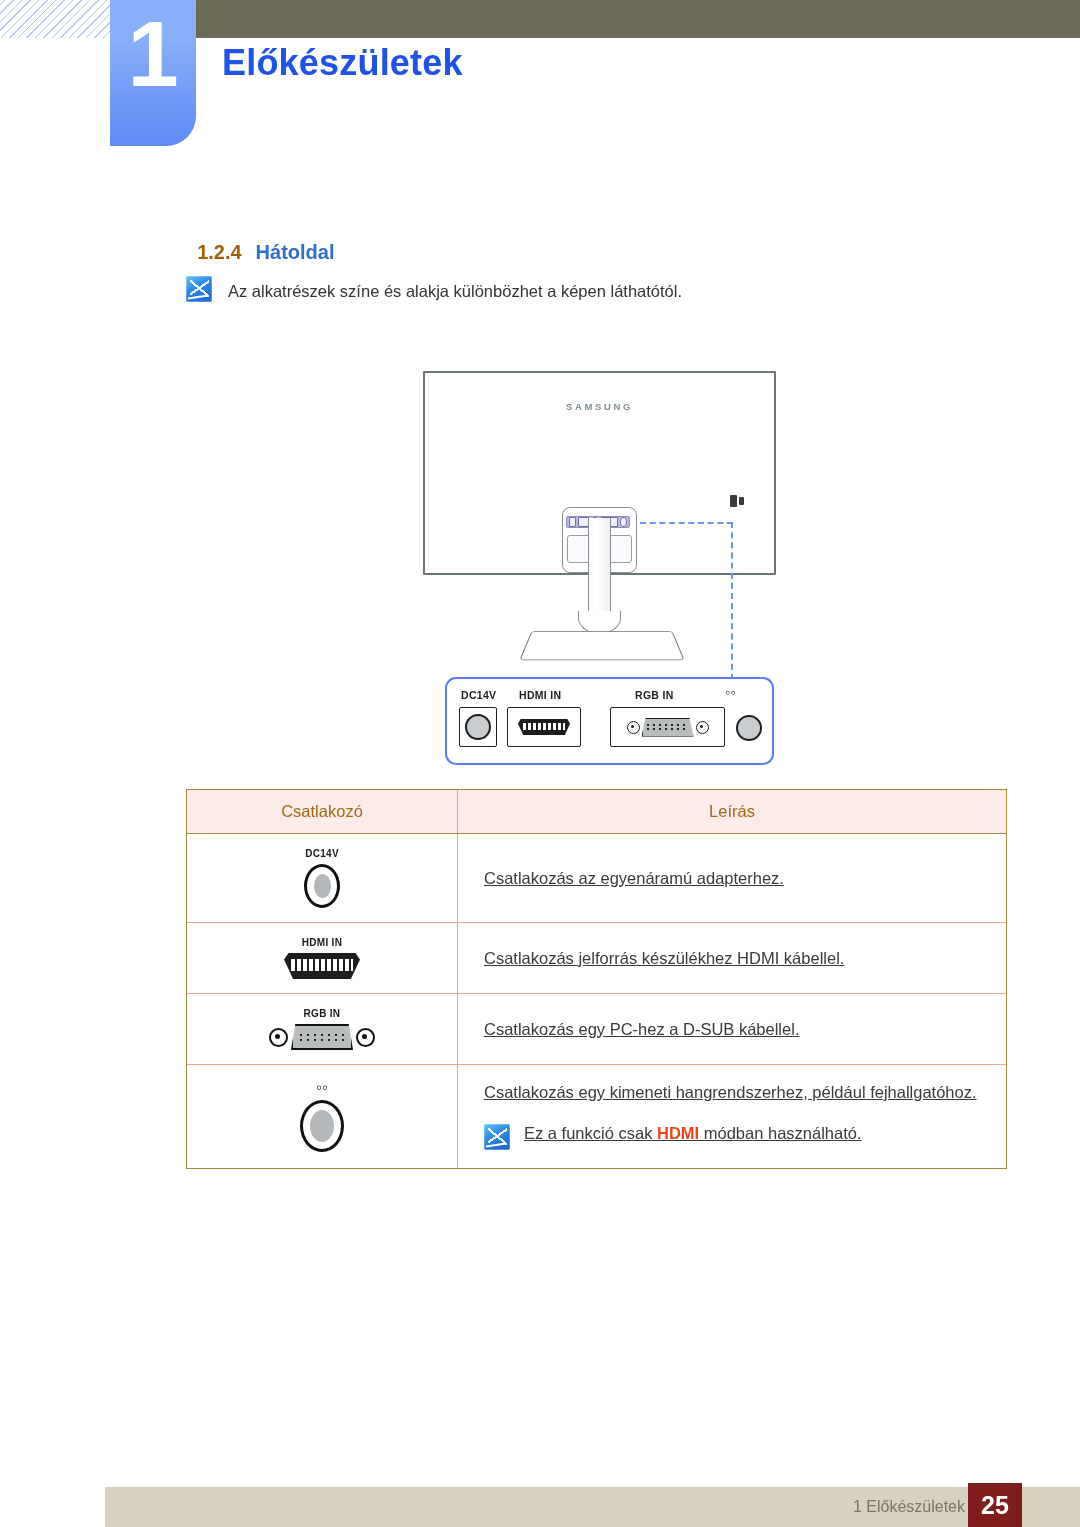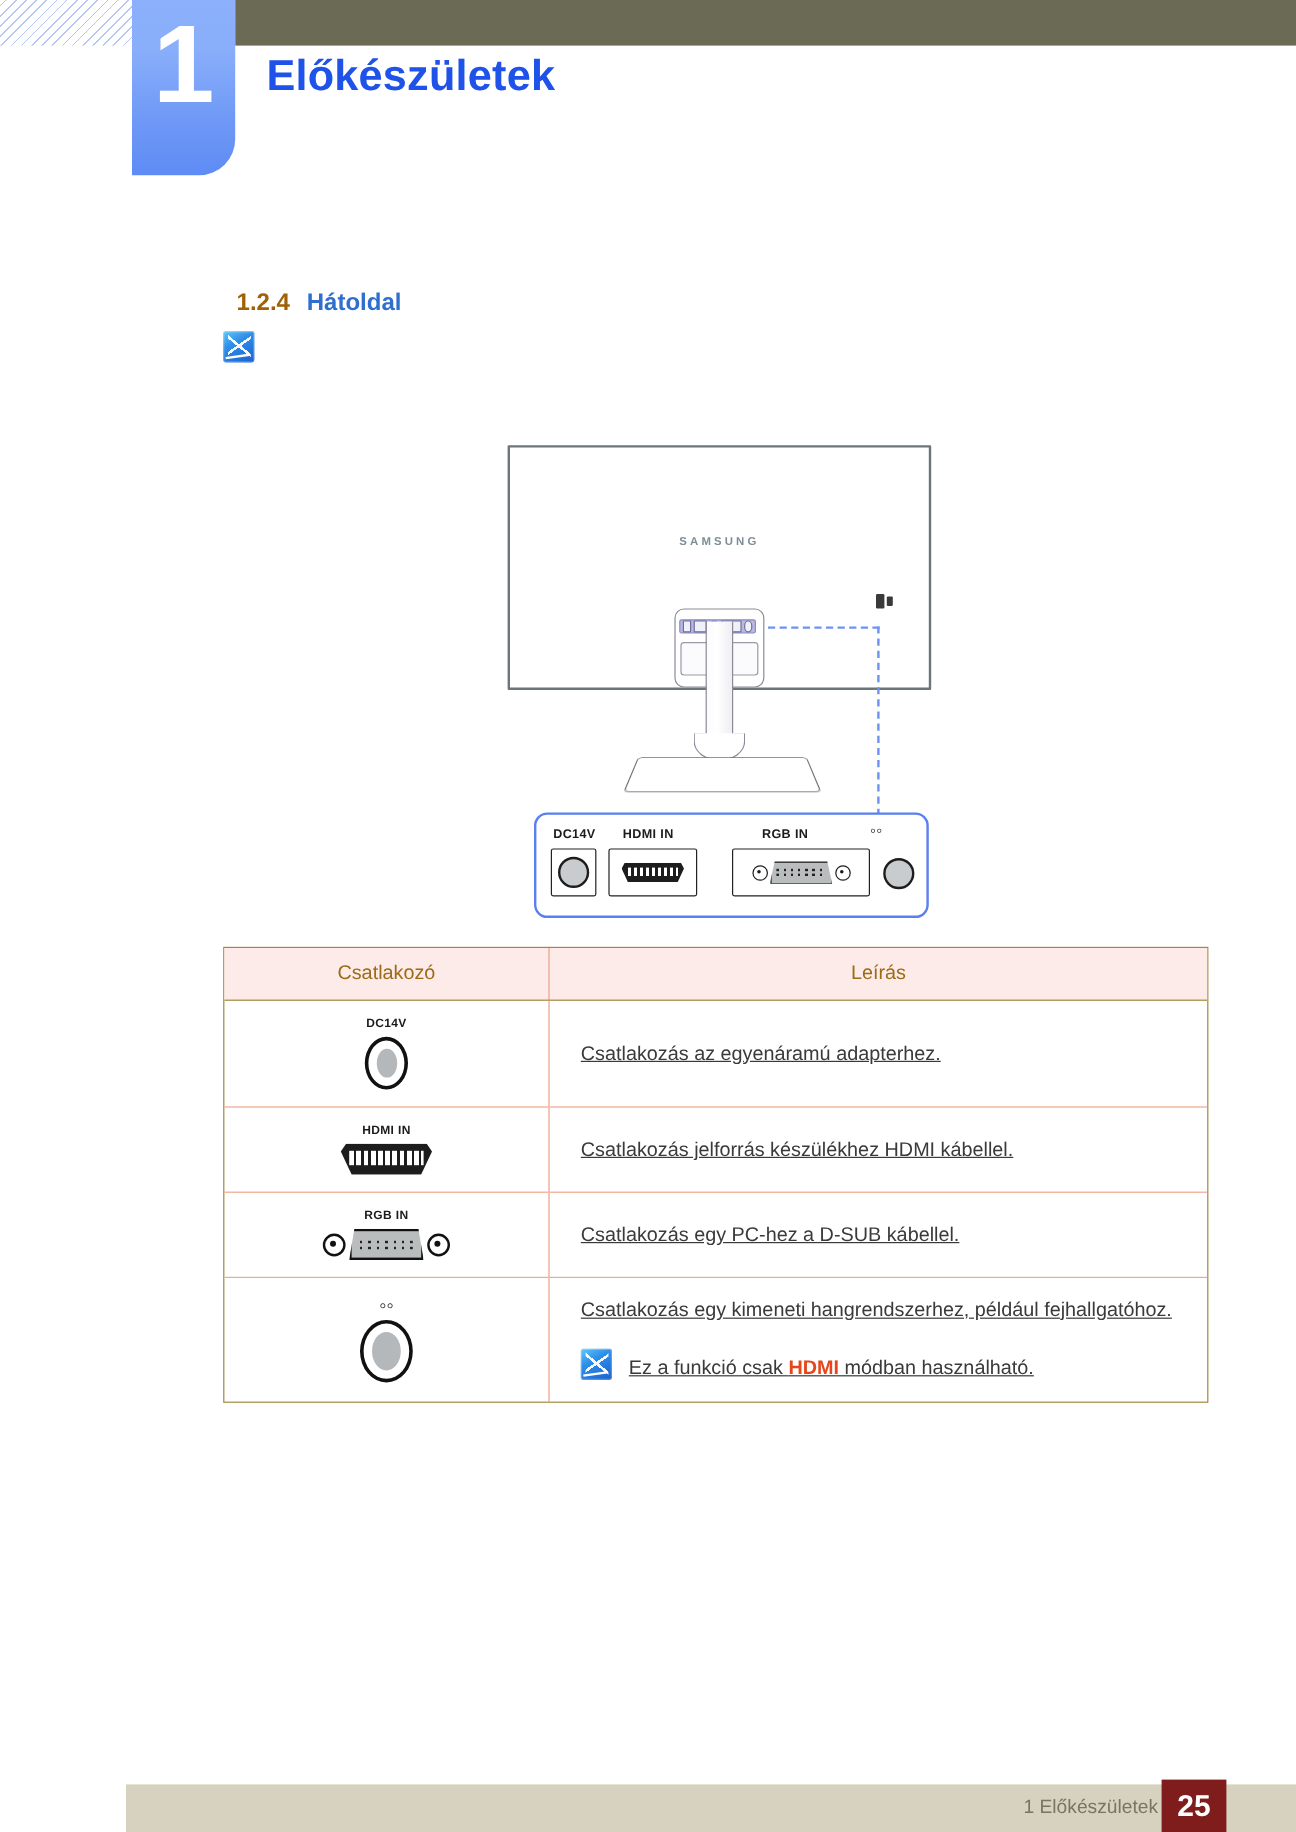--- a/index.html
+++ b/index.html
@@ -80,21 +80,21 @@
   
   #fig{
     position:absolute;left:418px;top:368px;width:370px;height:400px;
   }
   #panel{
     position:absolute;left:5px;top:3px;width:349px;height:200px;
     border:2px solid #6a7678;background:#ffffff;border-radius:1px;
   }
   #samsung-logo{
     position:absolute;left:0;top:28px;width:349px;text-align:center;
-    font-size:9.5px;letter-spacing:2.6px;font-weight:bold;color:#7d8e98;margin-top:45px;
+    font-size:9.5px;letter-spacing:2.6px;font-weight:bold;color:#7d8e98;
   }
   #port-icon-small{
     position:absolute;right:28px;top:122px;width:16px;height:12px;
     display:flex;gap:2px;align-items:center;
   }
   #port-icon-small i{display:block;background:#3a3a3a;}
   #port-icon-small i.a{width:7px;height:12px;border-radius:1px;}
   #port-icon-small i.b{width:5px;height:8px;border-radius:1px;}
 
   #neck-housing{
@@ -216,21 +216,21 @@
   .ic-hdmi::after{content:"";position:absolute;left:7px;top:6px;right:7px;bottom:8px;background:repeating-linear-gradient(90deg,#fff 0 4px,#1d1d1d 4px 6px);}
   .ic-vga{display:flex;align-items:center;gap:3px;}
   .ic-vga .ear{width:15px;height:15px;border-radius:50%;border:2px solid #111;background:#fff;position:relative;}
   .ic-vga .ear::after{content:"";position:absolute;left:4px;top:4px;width:5px;height:5px;border-radius:50%;background:#111;}
   .ic-vga .body{width:62px;height:26px;background:#b9bdbe;border:2px solid #111;clip-path:polygon(7% 0,93% 0,100% 100%,0 100%);display:flex;flex-direction:column;justify-content:center;gap:3px;padding:0 7px;box-sizing:border-box;}
   .ic-vga .body i{display:block;height:2px;background:repeating-linear-gradient(90deg,#222 0 2px,transparent 2px 7px);}
   .ic-hp{width:38px;height:46px;border-radius:50%;border:3.5px solid #111;background:#fff;display:flex;align-items:center;justify-content:center;}
   .ic-hp span{width:24px;height:32px;border-radius:50%;background:#b4b8ba;}
   .hpglyph{font-size:17px;color:#222;line-height:14px;}
 
-  .sub-note{display:flex;align-items:flex-end;margin-top:22px;}
+  .sub-note{display:flex;align-items:flex-start;margin-top:22px;}
   .sub-note .txt{margin-left:14px;font-size:16.5px;color:#3a3a3a;}
   .hdmi-red{color:#e8461a;font-weight:bold;}
 
   
   #footerbar{
     position:absolute;left:105px;top:1487px;right:0;height:40px;
     background:#d7d2bf;
   }
   #footertext{
     position:absolute;right:115px;top:1498px;
@@ -253,20 +253,21 @@
 </div>
 <div id="chaptertitle">Előkészületek</div>
 
 <div id="sec-heading">
   <span class="num">1.2.4</span><span class="ttl">Hátoldal</span>
 </div>
 
 <div id="note-block" style="display:flex;align-items:flex-start;">
   <div class="note-icon"></div>
   <div class="rows">
+    <div class="note-line">Az alkatrészek színe és alakja különbözhet a képen láthatótól.</div>
   </div>
 </div>
 
 <div id="fig">
   <div id="panel">
     <div id="samsung-logo">SAMSUNG</div>
     <div id="port-icon-small">
       <i class="a"></i>
         <i class="b"></i>
     </div>

